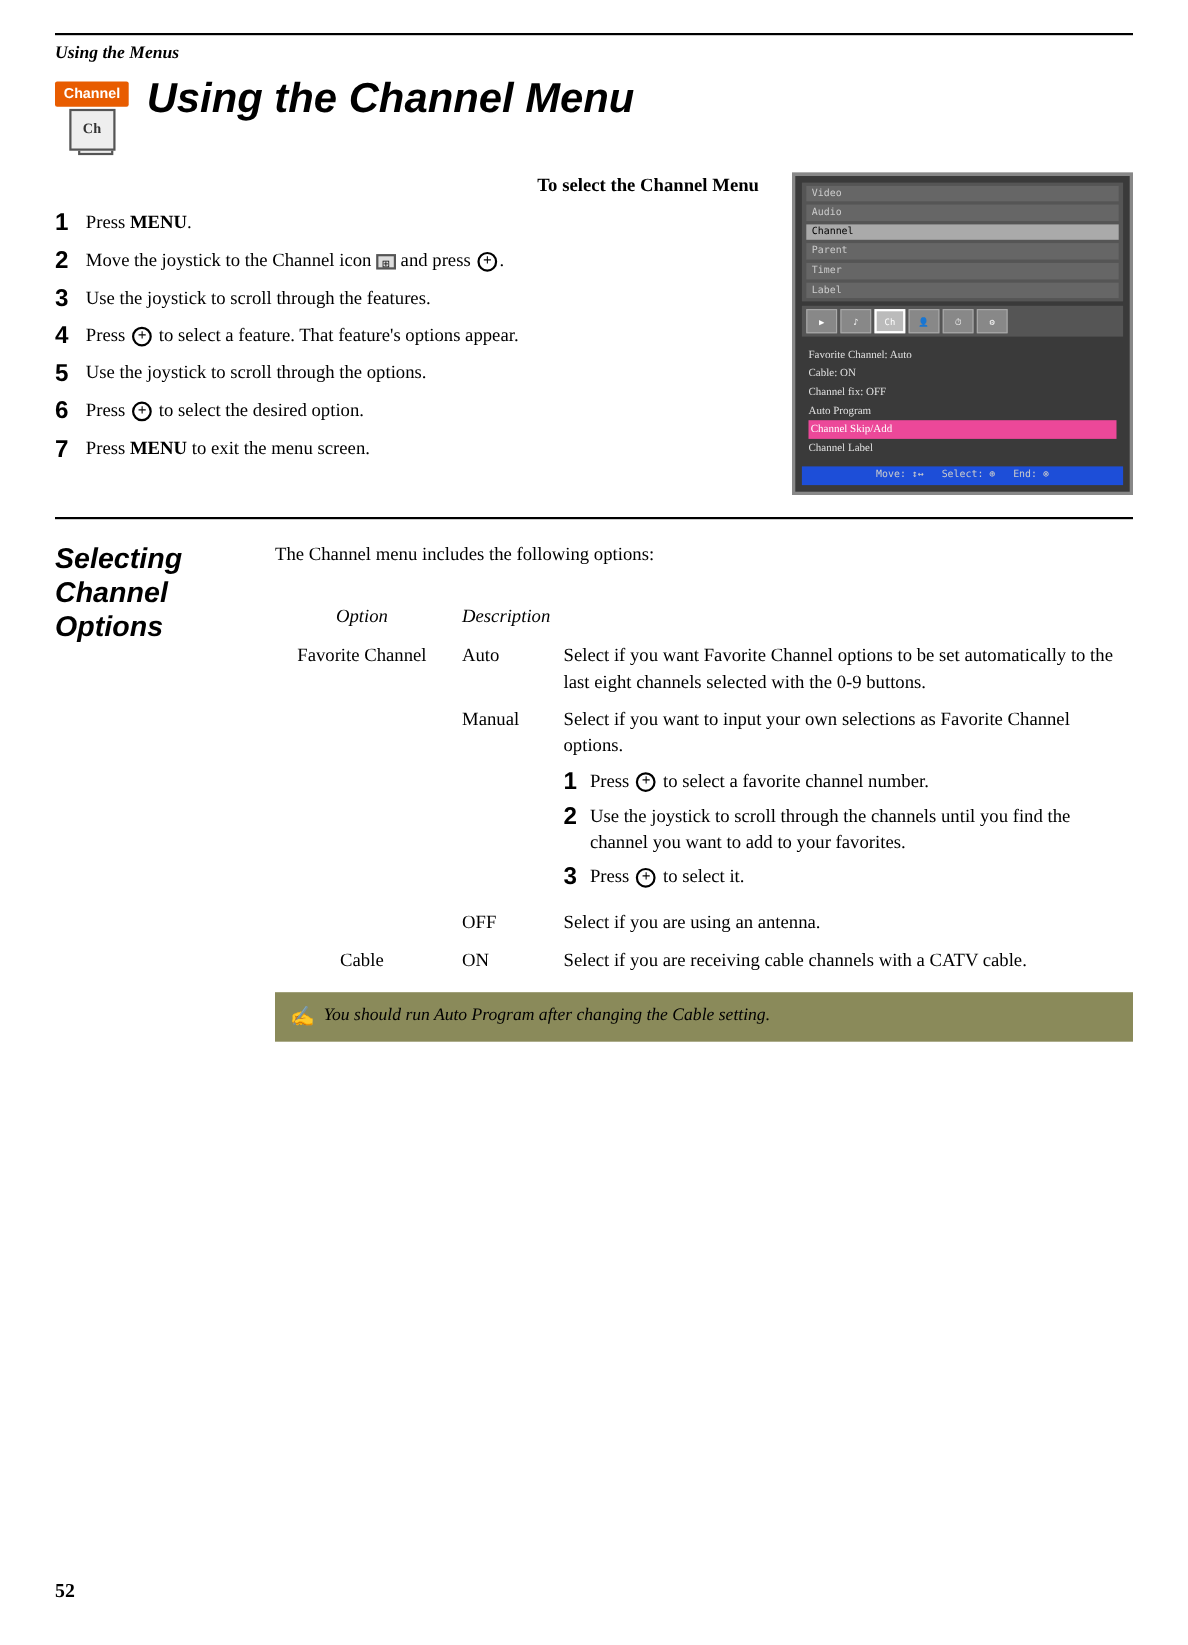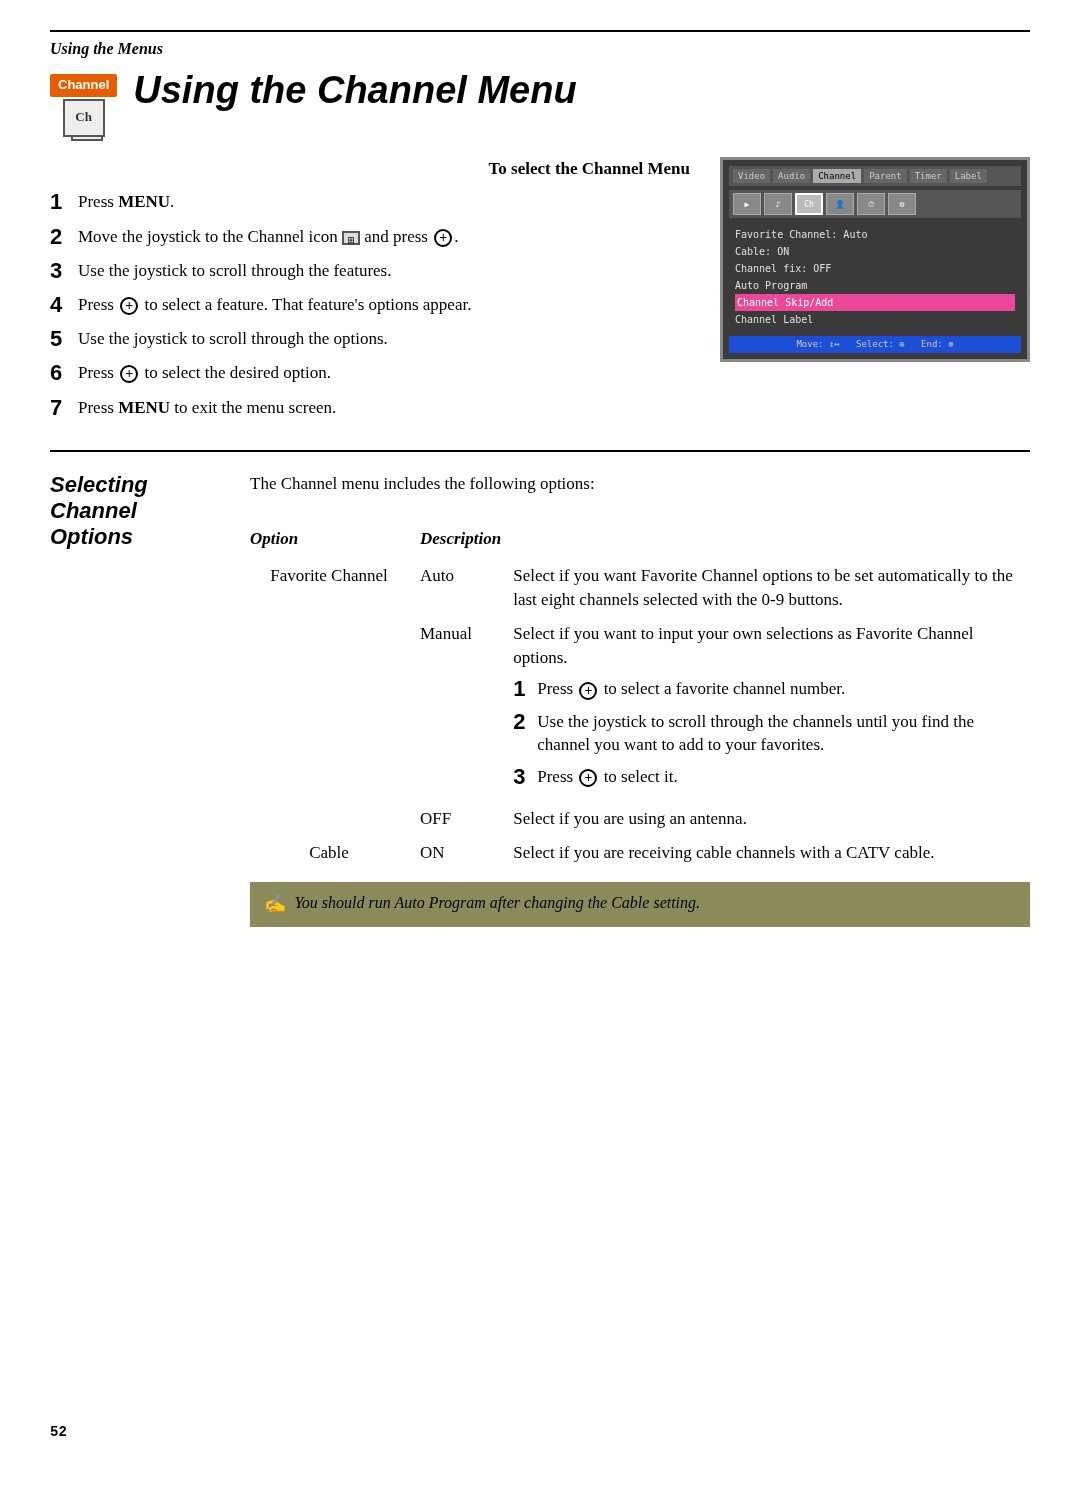--- a/index.html
+++ b/index.html
@@ -159,20 +159,21 @@
       padding: 6px;
       font-family: monospace;
     }
 
     .tv-menu-bar {
       display: flex;
       gap: 3px;
       background: #555;
       padding: 3px 4px;
       margin-bottom: 4px;
+      flex-direction: column;
     }
 
     .tv-menu-tab {
       font-size: 9px;
       color: #ccc;
       padding: 1px 5px;
       background: #666;
     }
 
     .tv-menu-tab.active {
@@ -203,20 +204,21 @@
     .tv-icon-box.highlighted {
       background: #bbb;
       border: 2px solid #fff;
     }
 
     .tv-menu-items {
       padding: 4px 6px;
       color: #e0e0e0;
       font-size: 10px;
       line-height: 1.7;
+      font-family: Liberation Serif, serif;
     }
 
     .tv-footer {
       background: #1d4ed8;
       color: #ccc;
       font-size: 9px;
       padding: 2px 5px;
       margin-top: 4px;
       text-align: center;
     }
@@ -230,21 +232,21 @@
       display: flex;
       gap: 30px;
     }
 
     .section-sidebar {
       width: 170px;
       flex-shrink: 0;
     }
 
     .section-sidebar-title {
-      font-size: 22px;
+      font-size: 26px;
       font-weight: bold;
       font-style: italic;
       font-family: Arial, sans-serif;
       line-height: 1.2;
     }
 
     .section-content {
       flex: 1;
     }
 
@@ -253,23 +255,23 @@
       margin-bottom: 28px;
     }
 
     .options-table {
       width: 100%;
       border-collapse: collapse;
     }
 
     .options-table th {
       font-style: italic;
-      font-weight: bold;
-      font-size: 17px;
-      text-align: left;
+      font-weight: normal;
+      font-size: 17px;
+      text-align: center;
       padding: 4px 12px 8px 0;
       border-bottom: none;
     }
 
     .options-table td {
       vertical-align: top;
       padding: 5px 12px 5px 0;
       font-size: 17px;
     }
 
@@ -312,25 +314,24 @@
     .sub-step-num {
       font-weight: bold;
       font-size: 22px;
       min-width: 24px;
       font-family: Arial, sans-serif;
       line-height: 1.1;
     }
 
     .page-number {
       position: fixed;
-      bottom: 52px;
+      bottom: 36px;
       left: 50px;
-      font-size: 14px;
-      font-weight: bold;
-      font-family: Liberation Mono, monospace;
+      font-size: 18px;
+      font-weight: bold;
     }
   </style>
 </head>
 <body>
 
 <div class="top-rule"></div>
 <div class="using-menus-header">Using the Menus</div>
 
 <div class="page-title-row">
   <div class="channel-icon-block">

